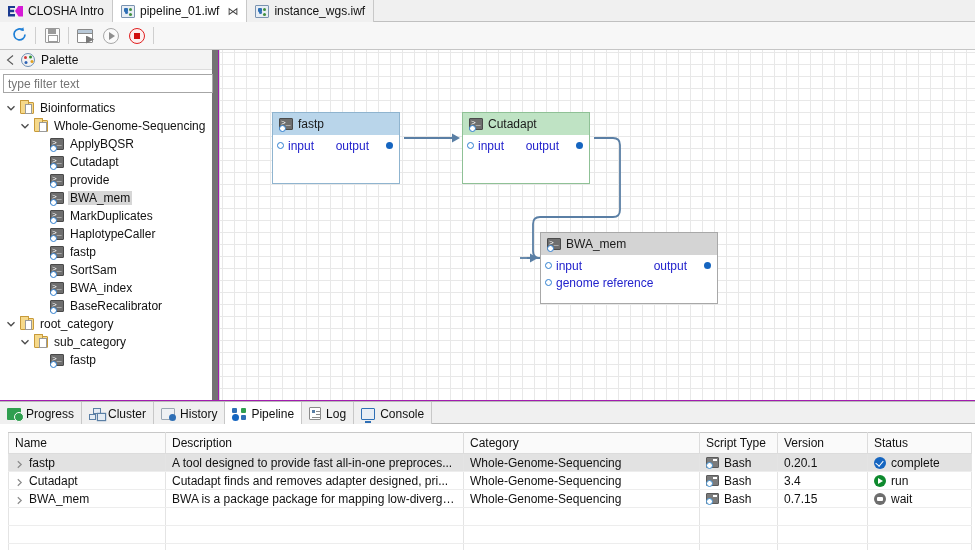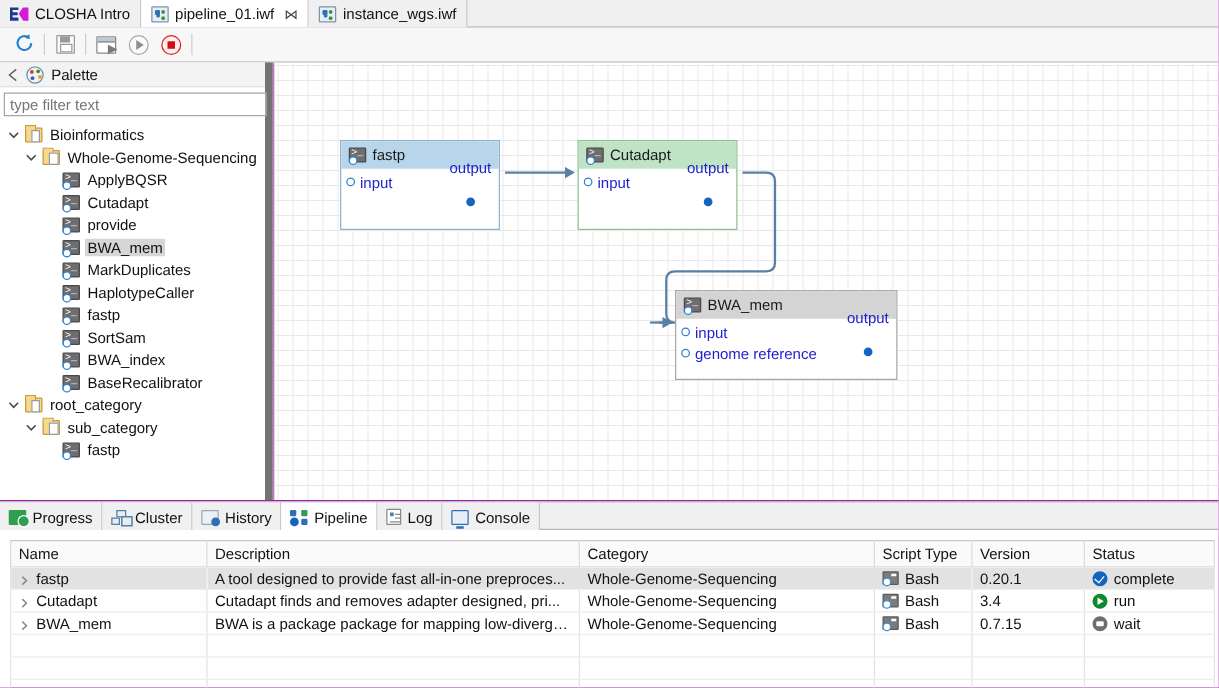--- a/index.html
+++ b/index.html
@@ -135,21 +135,21 @@
     background-position: 2px 2px;
   }
   .node { position:absolute; background:#fff; border:1px solid #9aa7b4; }
   .node .nhead {
     height:22px; display:flex; align-items:center; gap:5px; padding-left:6px;
     font-size:12px; color:#1a1a1a; border-bottom:0px;
   }
   .node .ports { padding:2px 6px 0 4px; }
   .portrow { display:flex; align-items:center; height:17px; font-size:12px; color:#2222cc; }
   .port-in { display:flex; align-items:center; gap:4px; }
-  .port-out { display:flex; align-items:center; gap:17px; margin-left:auto;flex-direction:column; }
+  .port-out { display:flex; align-items:center; gap:17px; margin-left:auto; }
   .pin-o { width:7px; height:7px; border:1.3px solid #2f7fd0; border-radius:50%; background:#fff; flex:0 0 7px; }
   .pin-f { width:7px; height:7px; border-radius:50%; background:#1565c0; flex:0 0 7px; }
   .nlabel { font-size:12px; }
   .ic-node { width:14px; height:12px; flex:0 0 14px; position:relative;
      background:#6e6e6e; border:1px solid #4a4a4a; border-radius:1px; }
   .ic-node::before{content:">_";position:absolute;left:1px;top:-2px;color:#fff;font-family:"Liberation Mono", monospace;font-size:8px;line-height:12px;}
   .ic-node::after{content:"";position:absolute;left:-1px;bottom:-3px;width:5px;height:5px;border:1.5px solid #2f7fd0;border-radius:50%;background:#fff;}
   .edges { position:absolute; inset:0; pointer-events:none; }
 
   

